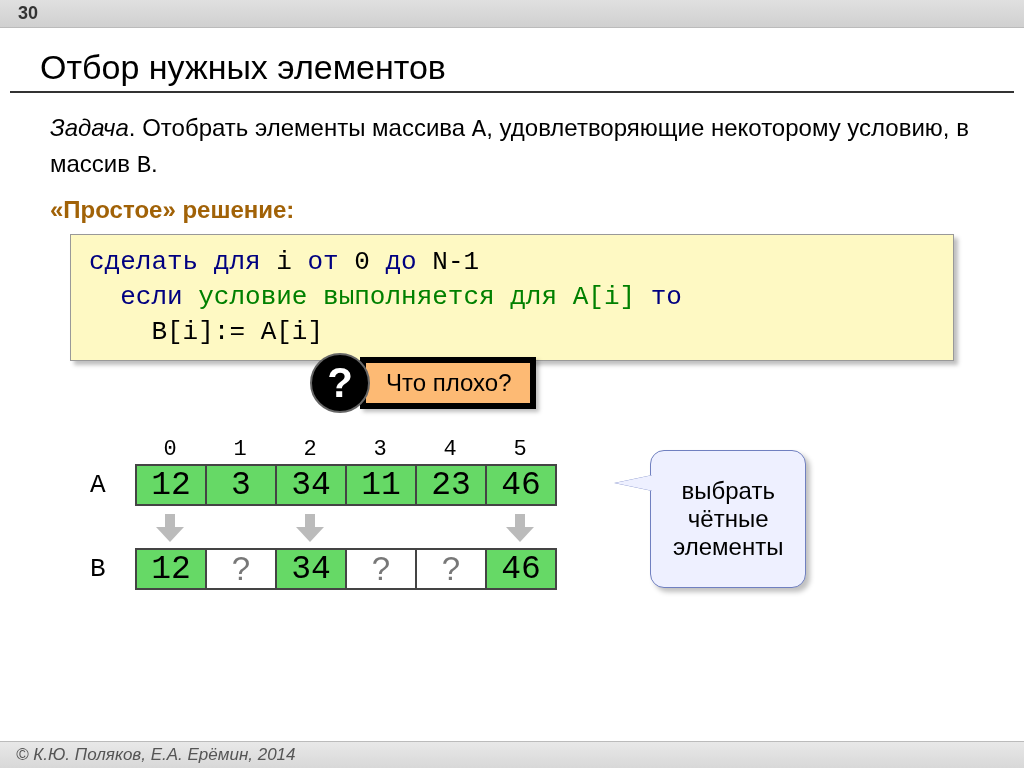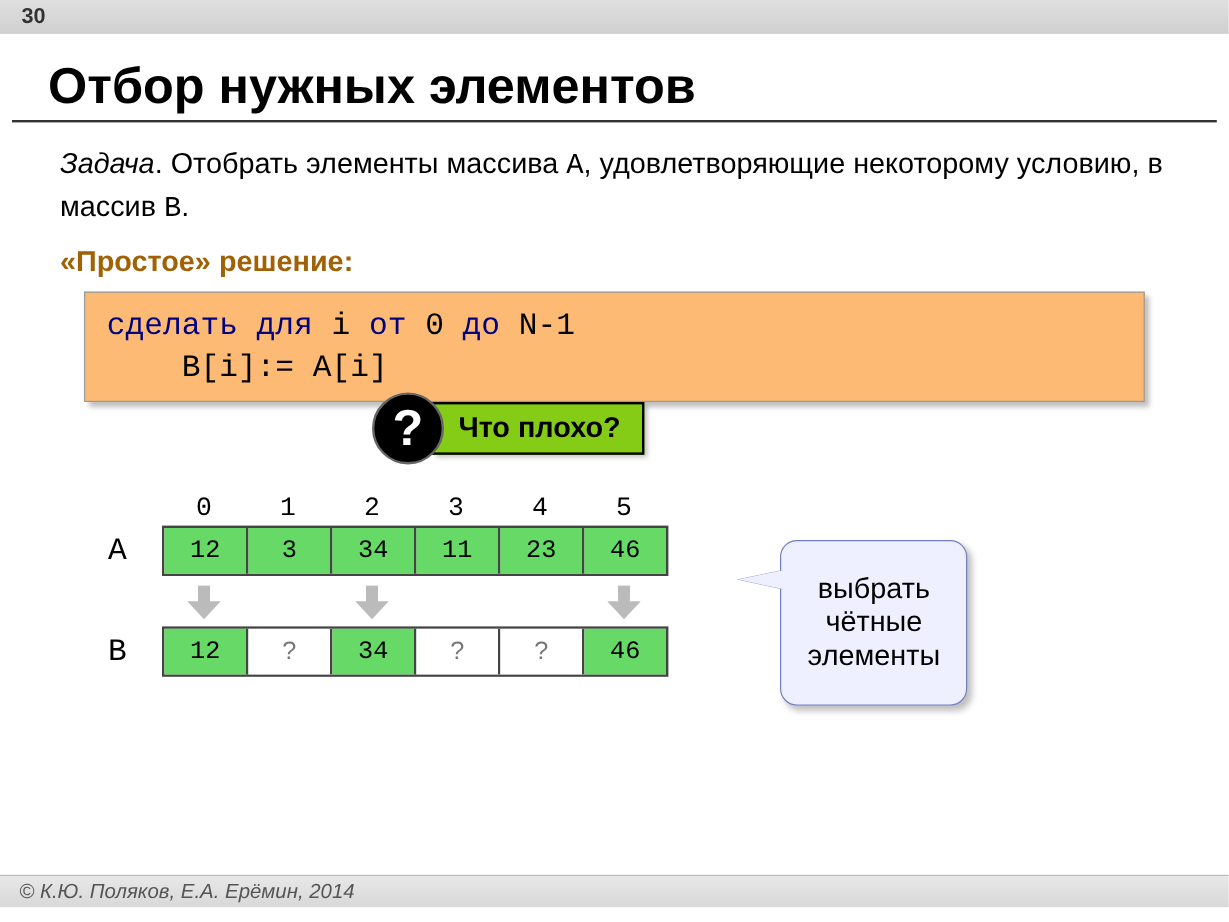--- a/index.html
+++ b/index.html
@@ -22,22 +22,22 @@
     display: flex;
     justify-content: space-between;
     align-items: center;
   }
   .page-num {
     font-weight: bold;
     font-style: normal;
     color: #333;
   }
   .title {
-    font-size: 42px;
-    font-weight: bold;
+    font-size: 34px;
+    font-weight: normal;
     color: #000;
     padding: 10px 30px 4px;
     border-bottom: 2px solid #333;
     margin: 10px 10px 0;
   }
   .content {
     padding: 10px 50px;
   }
   .task {
     font-size: 24px;
@@ -46,21 +46,21 @@
   }
   .task-label { font-style: italic; }
   .mono { font-family: "Courier New", monospace; }
   .heading-blue {
     color: #a16207;
     font-weight: bold;
     font-size: 24px;
     margin: 6px 0 10px;
   }
   .code-box {
-    background: #fdba74;
+    background: #fef9c3;
     border: 1px solid #999;
     box-shadow: 4px 4px 4px rgba(0,0,0,0.25);
     font-family: "Courier New", monospace;
     font-size: 26px;
     padding: 10px 18px;
     line-height: 1.35;
     margin: 0 20px 0 20px;
     position: relative;
   }
   .code-navy { color: #000080; }
@@ -82,26 +82,25 @@
     font-size: 42px;
     font-weight: bold;
     display: flex;
     align-items: center;
     justify-content: center;
     border: 2px solid #666;
     margin-right: -10px;
     z-index: 3;
   }
   .q-label {
-    background: #84cc16;
-    border: 2px solid #000000;
+    background: #fdba74;
+    border: 6px solid #000000;
     box-shadow: 3px 3px 4px rgba(0,0,0,0.25);
     padding: 6px 18px 6px 20px;
     font-size: 24px;
-    font-weight: bold;
   }
   .array-block {
     margin-top: 24px;
     margin-left: 40px;
     font-family: "Courier New", monospace;
     font-size: 22px;
     position: relative;
   }
   .idx-row {
     display: flex;
@@ -126,21 +125,21 @@
     display: flex;
     border: 2px solid #444;
   }
   .arr-cell {
     width: 68px;
     height: 38px;
     border-right: 2px solid #444;
     display: flex;
     align-items: center;
     justify-content: center;
-    font-size: 21px;
+    font-size: 33px;
     color: #000;
   }
   .arr-cell:last-child { border-right: none; text-align: right; }
   .green { background: #66d966; }
   .white { background: #fff; }
   .arr-cell.unknown { color: #777; font-family: Arial; }
   .arrows-row {
     display: flex;
     margin-left: 45px;
     margin-bottom: 6px;
@@ -195,21 +194,21 @@
     top: 24px;
     width: 0;
     height: 0;
     border-top: 8px solid transparent;
     border-bottom: 8px solid transparent;
     border-right: 38px solid #eef0ff;
     filter: drop-shadow(-1px 0 0 #7080c0);
   }
   .footer {
     position: absolute;
-    bottom: 12px;
+    bottom: 0;
     left: 0;
     right: 0;
     background: linear-gradient(to bottom, #e8e8e8, #d8d8d8);
     border-top: 1px solid #bbb;
     font-style: italic;
     color: #555;
     font-size: 17px;
     padding: 3px 16px;
     display: flex;
     justify-content: space-between;
@@ -229,20 +228,21 @@
   <div class="task">
     <span class="task-label">Задача</span><span>. Отобрать элементы массива </span><span class="mono">A</span><span>, удовлетворяющие некоторому условию, в массив </span><span class="mono">B</span><span>.</span>
   </div>
 
   <div class="heading-blue">«Простое» решение:</div>
 
   <div class="code-box">
     <div>
       <span class="code-navy">сделать для</span><span> i </span><span class="code-navy">от</span><span> 0 </span><span class="code-navy">до</span><span> N-1</span>
     </div>
+    <div style="white-space:pre;"><span class="code-navy">  если </span><span class="code-green">условие выполняется для A[i]</span><span class="code-navy"> то</span></div>
     <div style="white-space:pre;">    B[i]:= A[i]</div>
   </div>
 
   <div class="question-row">
     <div class="q-bubble">?</div>
     <div class="q-label">Что плохо?</div>
   </div>
 
   <div class="array-block">
     <div class="idx-row">

